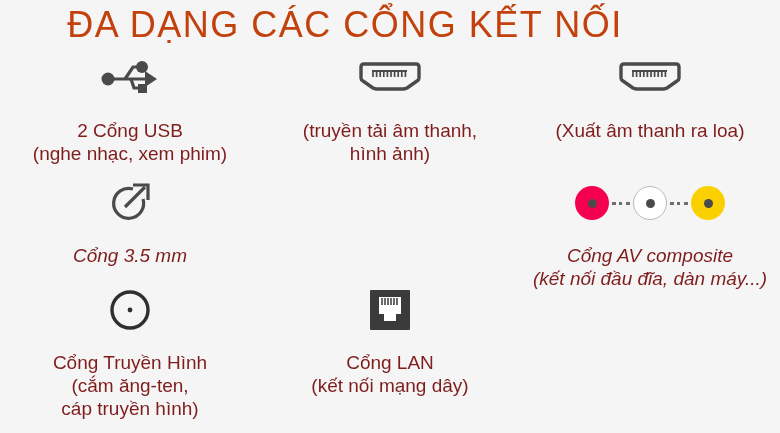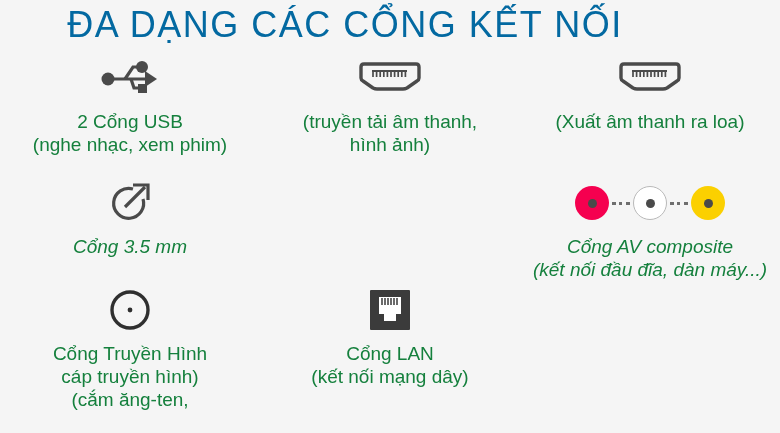--- a/index.html
+++ b/index.html
@@ -21,21 +21,21 @@
     background: #f5f5f5;
   }
   #title {
     position: absolute;
     top: 4px;
     left: 0;
     width: 690px;
     text-align: center;
     font-size: 36px;
     letter-spacing: 1.5px;
-    color: #0369a1;
+    color: #c2410c;
     font-weight: 400;
     white-space: nowrap;
   }
   .grid {
     position: absolute;
     top: 52px;
     left: 0;
     width: 780px;
     height: 381px;
   }
@@ -50,24 +50,24 @@
   .row0 { top: 0px; }
   .row1 { top: 125px; font-style: italic; }
   .row2 { top: 232px; }
   .icon-wrap {
     height: 52px;
     display: flex;
     align-items: center;
     justify-content: center;
   }
   .caption {
-    margin-top: 6px;
+    margin-top: 15px;
     font-size: 19px;
     line-height: 23px;
-    color: #15803d;
+    color: #7f1d1d;
     white-space: nowrap;
   }
   .caption .ln { display: block; }
   
   .rca-row {
     display: flex;
     align-items: center;
     justify-content: center;
     gap: 0;
   }
@@ -192,22 +192,22 @@
 
     <div class="cell col0 row2">
       <div class="icon-wrap">
         <svg width="48" height="48" viewBox="0 0 48 48" aria-hidden="true">
           <circle cx="24" cy="24" r="18" fill="none" stroke="#2f2f2f" stroke-width="3.4"></circle>
           <circle cx="24" cy="24" r="2.4" fill="#2f2f2f"></circle>
         </svg>
       </div>
       <div class="caption">
         <span class="ln">Cổng Truyền Hình</span>
+        <span class="ln">(cắm ăng-ten,</span>
         <span class="ln">cáp truyền hình)</span>
-        <span class="ln">(cắm ăng-ten,</span>
       </div>
     </div>
 
     <div class="cell col1 row2">
       <div class="icon-wrap">
         <svg width="44" height="44" viewBox="0 0 44 44" aria-hidden="true">
           <rect x="2" y="2" width="40" height="40" rx="1" fill="#3b3b3b"></rect>
           <path d="M11 9 H33 V26 H28 V33 H16 V26 H11 Z" fill="#ffffff"></path>
           <g stroke="#3b3b3b" stroke-width="1.5">
             <path d="M14 10 V17 M17 10 V17 M20 10 V17 M23 10 V17 M26 10 V17 M29 10 V17"></path>

